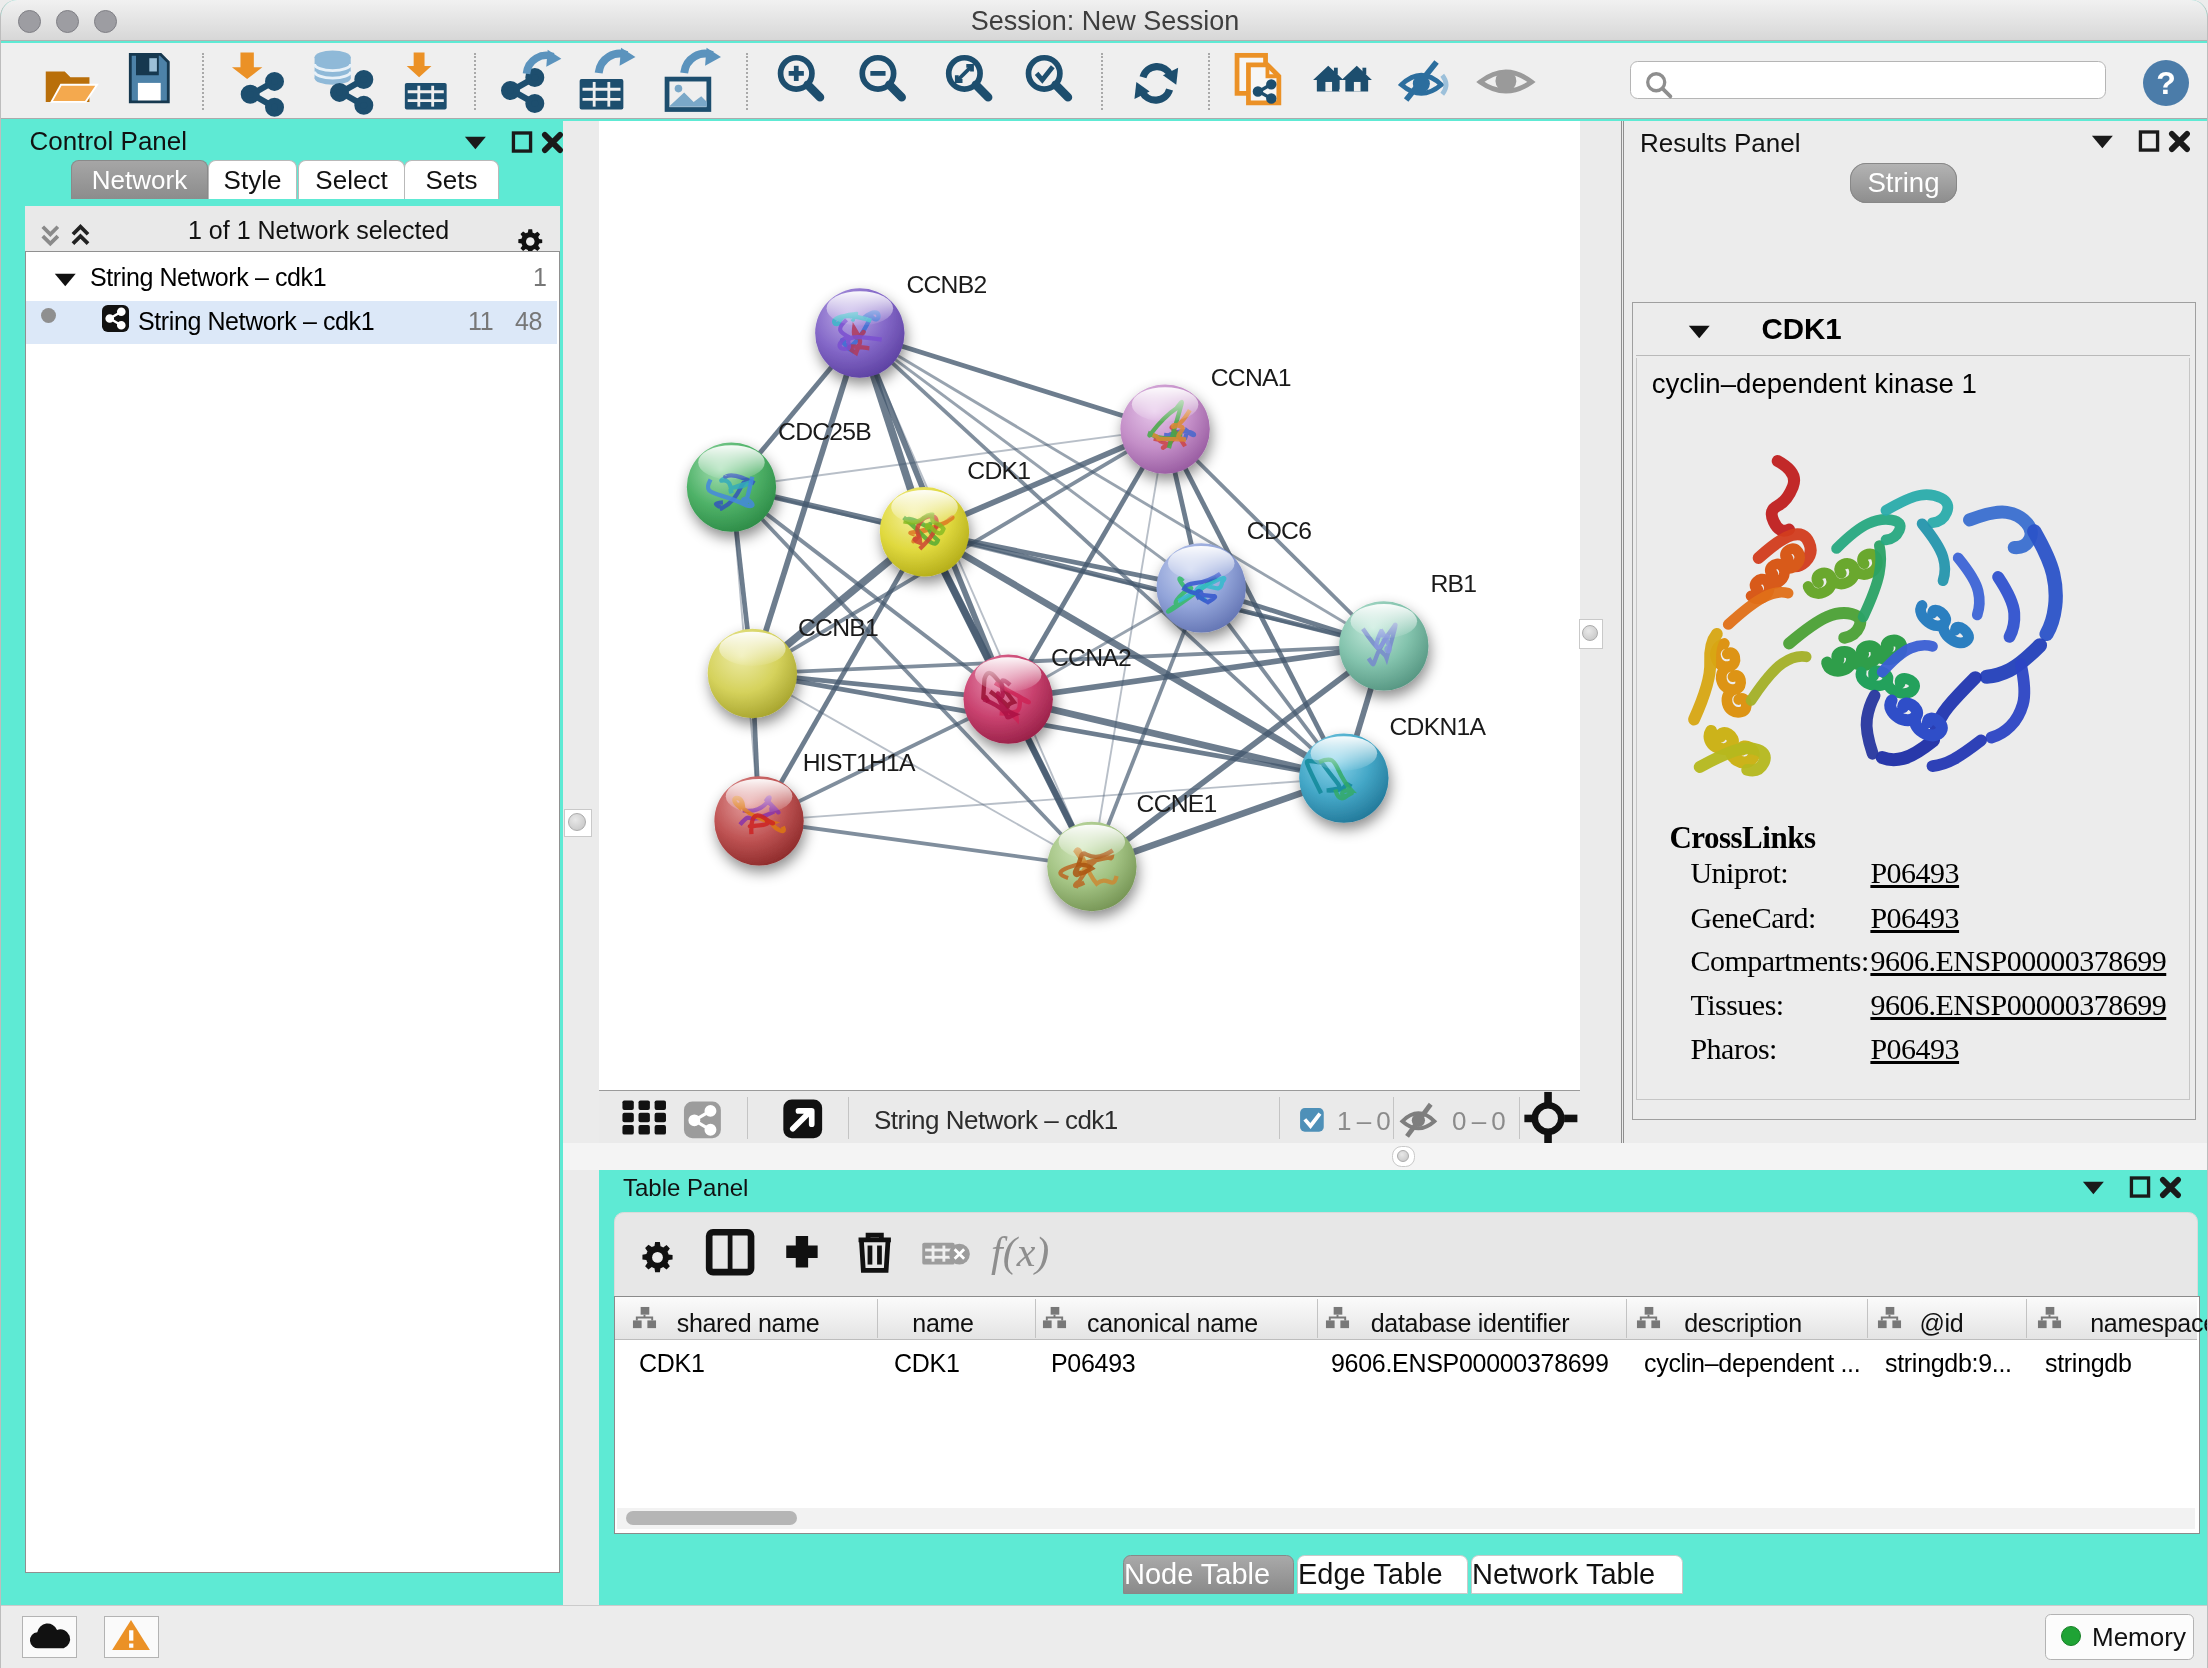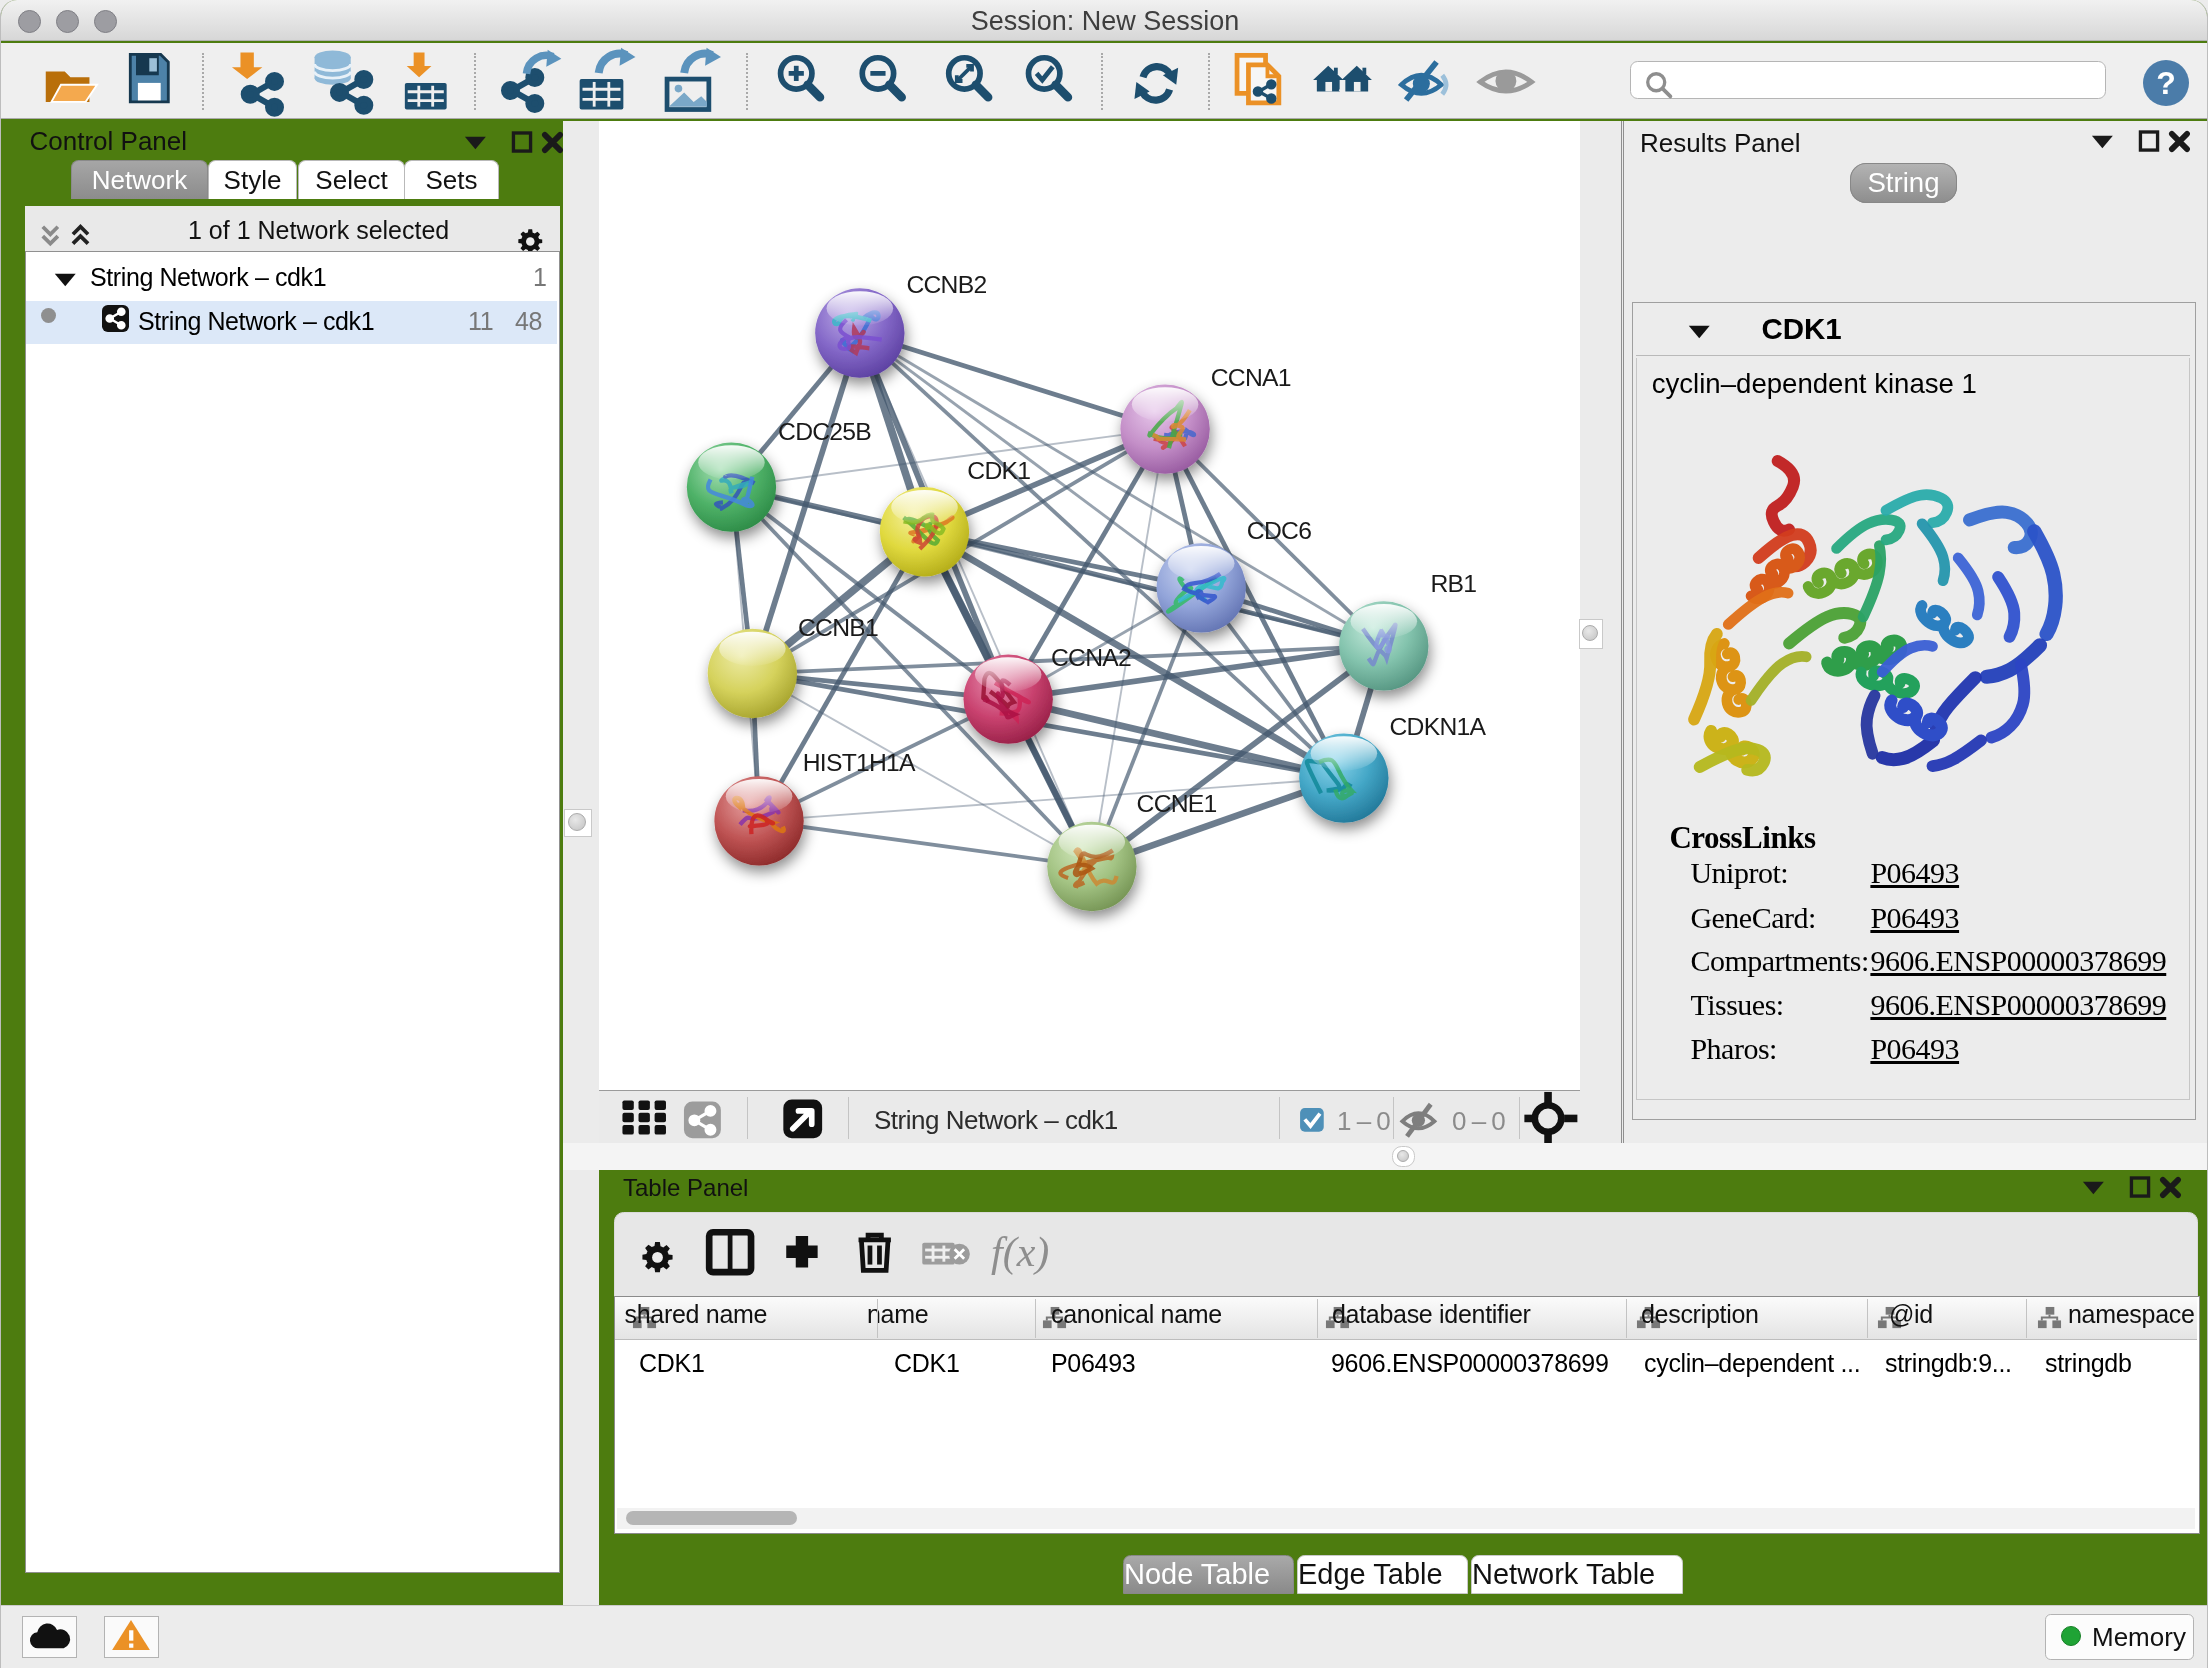--- a/index.html
+++ b/index.html
@@ -1,16 +1,16 @@
 <!DOCTYPE html>
 <html style="font-size:15px"><head><meta charset="utf-8"><style>
 *{box-sizing:border-box;margin:0;padding:0}
 html,body{width:2208px;height:1668px;background:#ececec;overflow:hidden;
   font-family:"Liberation Sans",sans-serif;-webkit-font-smoothing:antialiased}
-#win{position:absolute;left:0;top:0;width:2208px;height:1668px;background:#4d7c0f;
+#win{position:absolute;left:0;top:0;width:2208px;height:1668px;background:#5eead4;
   border-left:1.9px solid #bdbdbd;border-right:1.9px solid #bdbdbd;border-radius:17px 17px 0 0;overflow:hidden}
 #titlebar{position:absolute;left:0;top:0;width:2208px;height:41px;
   background:linear-gradient(#f1f1f1,#d7d7d7);border-bottom:1.9px solid #b2b2b2}
 .tl{position:absolute;top:9.5px;width:23px;height:23px;border-radius:50%;
   background:#9d9da2;border:1.9px solid #7f7f85}
 #title{position:absolute;top:5.7px;left:0;width:2208px;text-align:center;
   font-size:27px;color:#3e3e3e;font-weight:500}
 #toolbar{position:absolute;left:0;top:43px;width:2208px;height:76px;background:#efefef;
   border-bottom:1.9px solid #ababab}
 .tsep{position:absolute;top:9.5px;height:57px;width:0;border-left:2.9px dotted #a9a9a9}
@@ -57,21 +57,21 @@
 .serif{font-family:"Liberation Serif",serif}
 .xlink{color:#2727e2;text-decoration:underline}
 .xrow{position:absolute;font-size:30px;letter-spacing:-0.5px;color:#000}
 #tablepanel{position:absolute;left:562px;top:1170px;width:1646px;height:434px}
 #tpTitle{position:absolute;left:60px;top:3.8px;font-size:24px;color:#111}
 #tptools{position:absolute;left:51px;top:42px;width:1584px;height:86px;background:#e7e7e7;
   border:1.9px solid #dadada;border-radius:9.5px 9.5px 0 0}
 #tbl{position:absolute;left:51px;top:126px;width:1586px;height:238px;background:#fff;border:1.9px solid #8b8b8b}
 #thead{position:absolute;left:0;top:0;width:1582px;height:43px;
   background:linear-gradient(#fbfbfb,#e4e4e4);border-bottom:1.9px solid #bdbdbd;font-size:25px;letter-spacing:-0.3px;color:#101010}
-.th{position:absolute;top:3px;text-align:left}
+.th{position:absolute;top:12px;text-align:center}
 .thsep{position:absolute;top:1.9px;height:39px;width:0;border-left:1.9px solid #c3c3c3}
 .td{position:absolute;top:52px;font-size:25px;letter-spacing:-0.3px;color:#000}
 #hscroll{position:absolute;left:1.9px;top:211px;width:1578px;height:21px;background:#f2f2f2}
 #hthumb{position:absolute;left:9.5px;top:2.9px;width:171px;height:14.3px;background:#b5b5b5;border-radius:7.6px}
 .btab{position:absolute;top:385px;height:39px;background:#fff;border:1.9px solid #c9c9c9;border-radius:7.6px 7.6px 0 0;
   font-size:29px;color:#111;text-align:left;line-height:37px}
 .btab.sel{background:linear-gradient(#a9a9a9,#8a8a8a);color:#fff;border-color:#888}
 #statusbar{position:absolute;left:0;top:1605px;width:2208px;height:63px;background:#ececec;border-top:1.9px solid #cbcbcb}
 .sbtn{position:absolute;top:9.5px;width:55px;height:42px;background:#fafafa;border:1.9px solid #b3b3b3}
 #membtn{position:absolute;left:2044px;top:7.6px;width:149px;height:46px;background:#fcfcfc;

